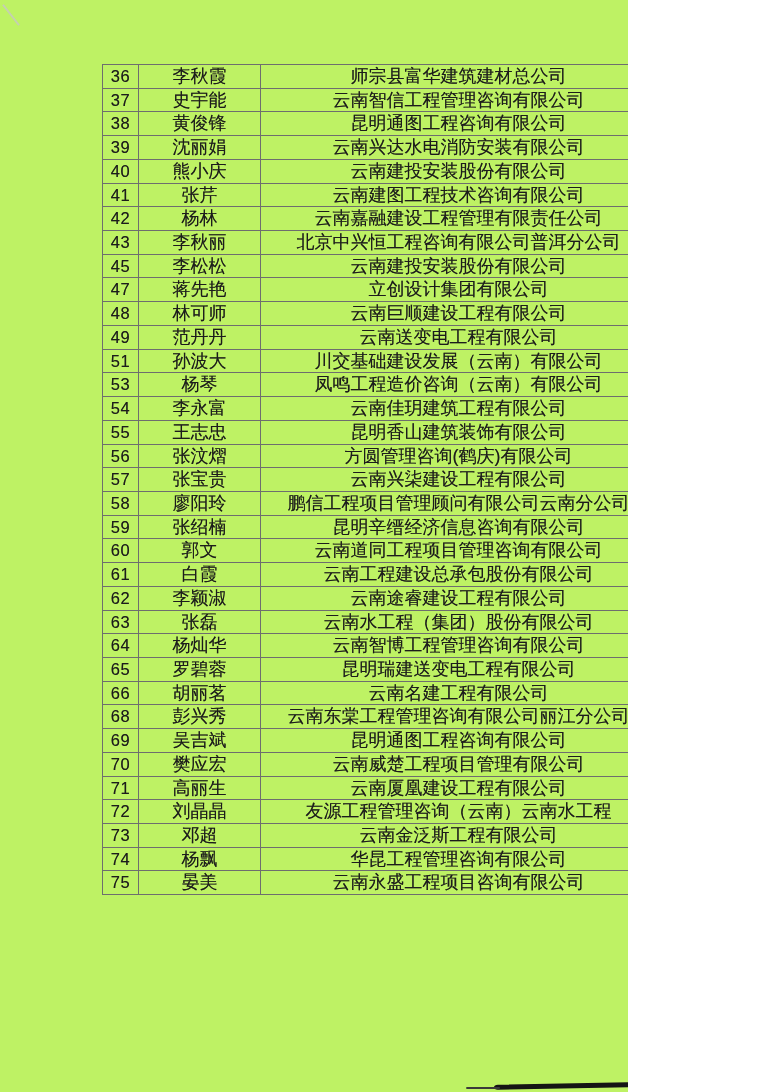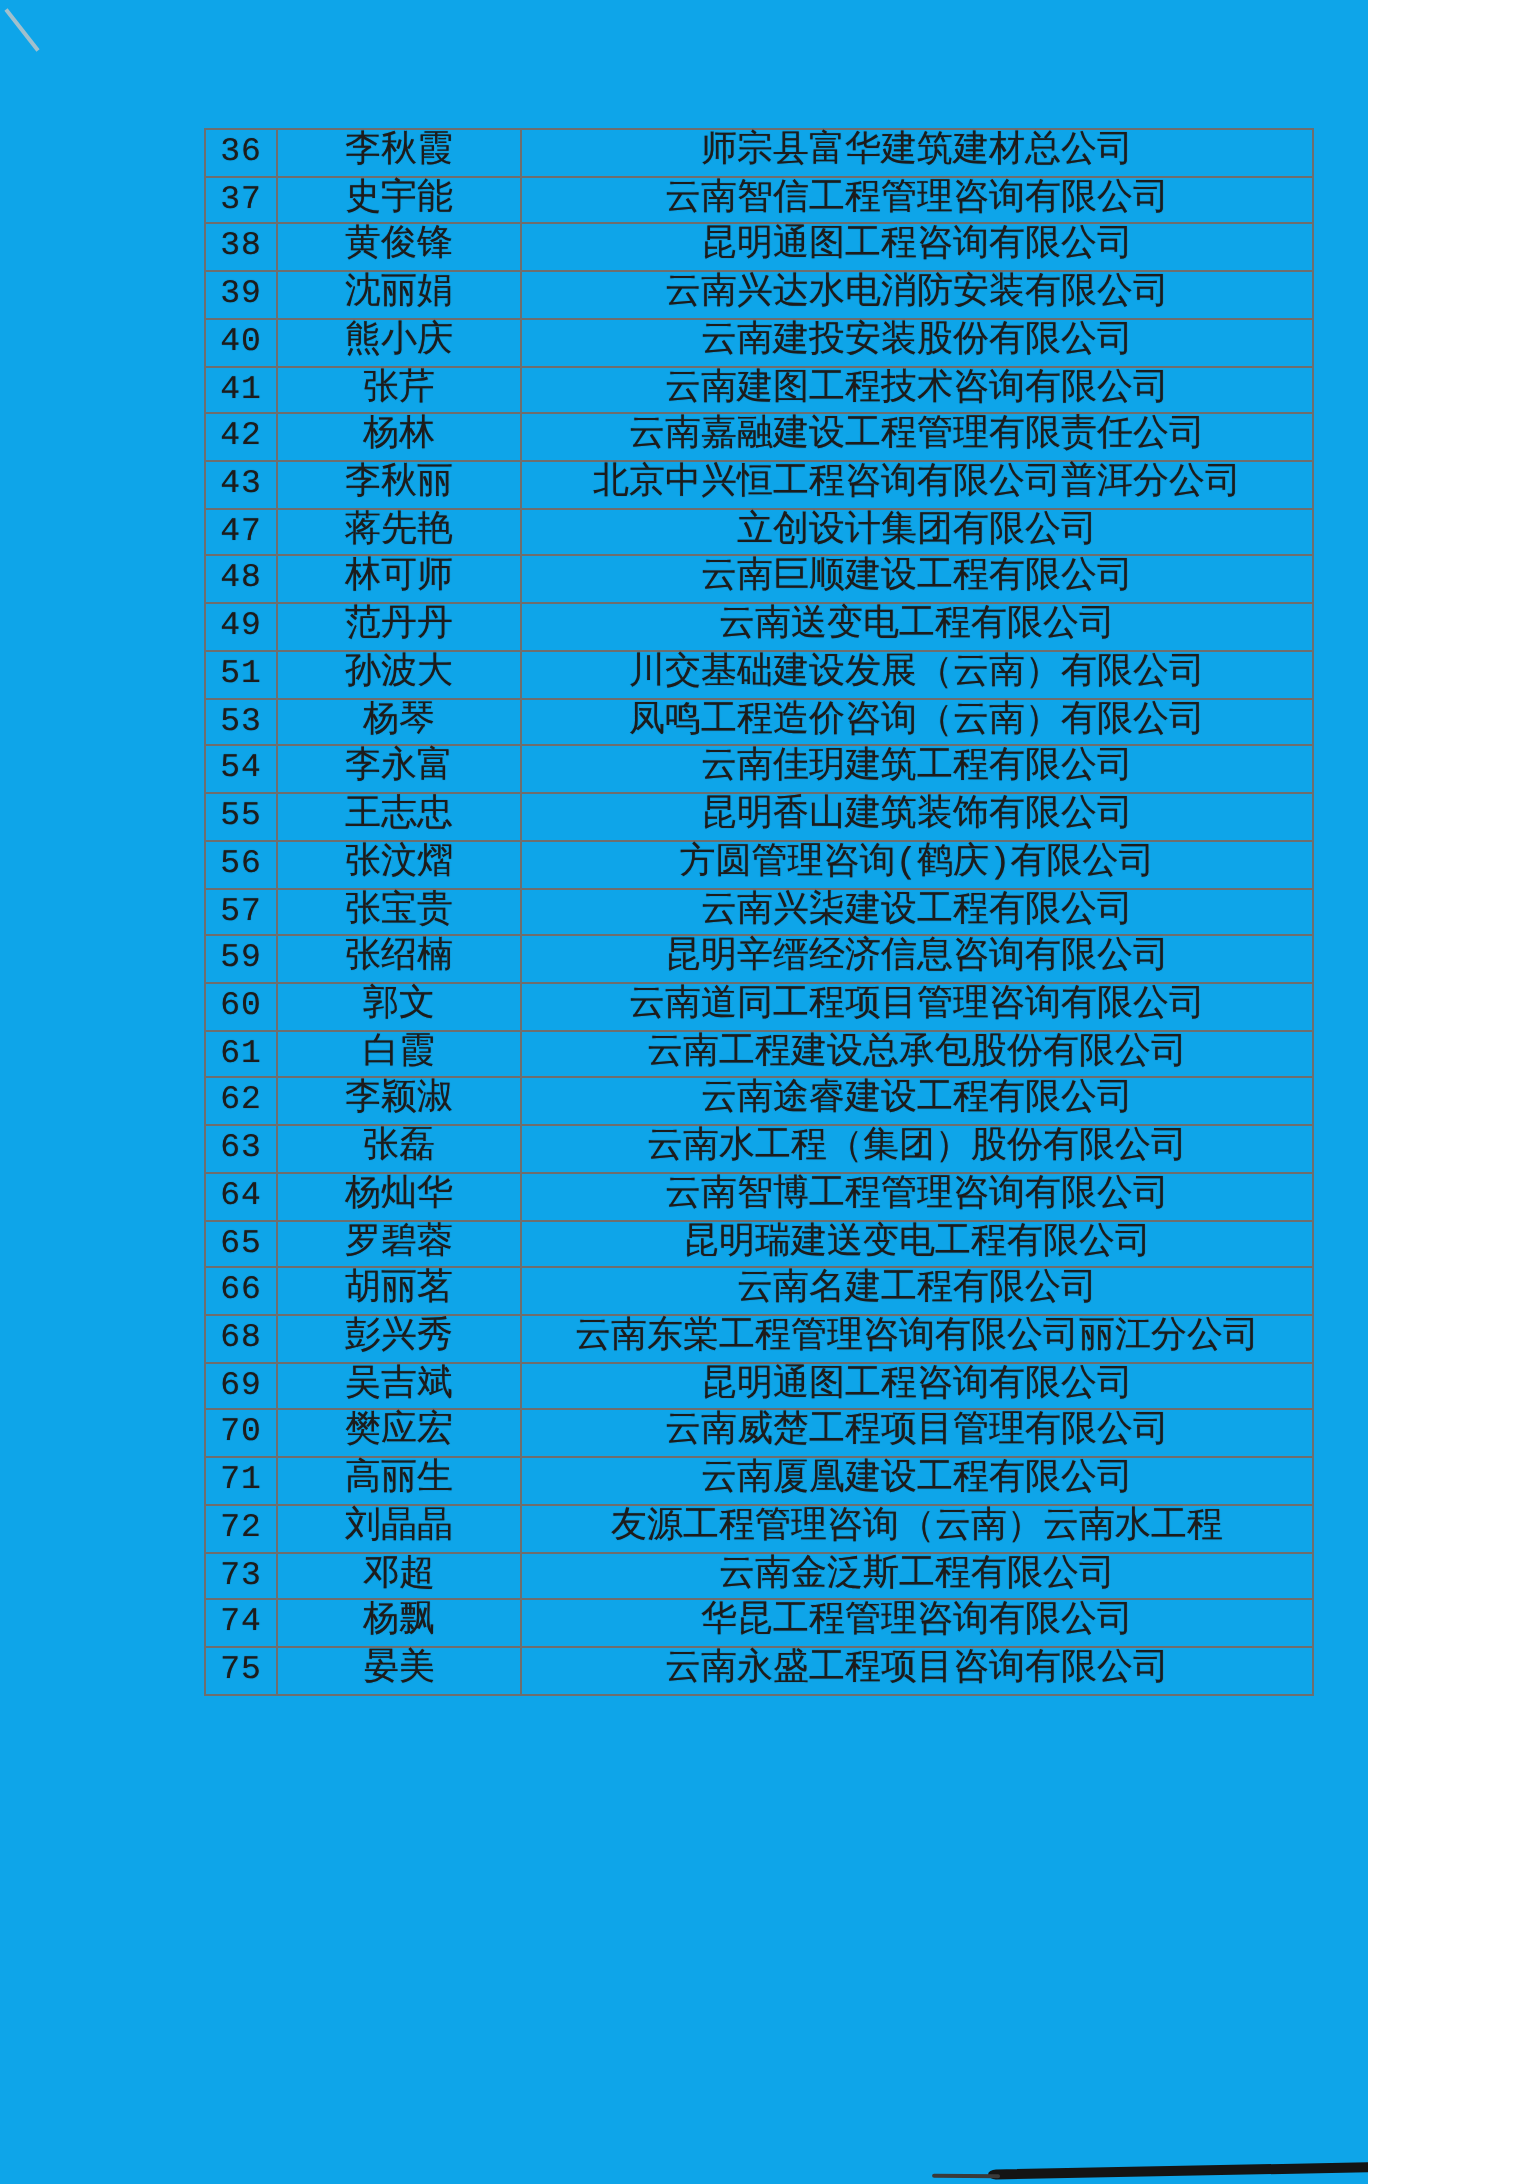--- a/index.html
+++ b/index.html
@@ -2,25 +2,25 @@
 <html><head>
 <meta charset="utf-8">
 <style>
   html, body {
     margin: 0;
     padding: 0;
     background: #ffffff;
   }
   .page {
     position: relative;
-    width: 684px;
+    width: 628px;
     height: 1092px;
-    background: #0ea5e9;
+    background: #bef264;
     overflow: hidden;
-    font-family: Liberation Mono, monospace;
+    font-family: Liberation Sans, sans-serif;
   }
   table.roster {
     position: absolute;
     left: 102px;
     top: 64px;
     width: 553px;
     border-collapse: collapse;
     table-layout: fixed;
   }
   table.roster td {
@@ -121,20 +121,25 @@
           <td class="col-no">42</td>
           <td class="col-name">杨林</td>
           <td class="col-company">云南嘉融建设工程管理有限责任公司</td>
         </tr>
         <tr>
           <td class="col-no">43</td>
           <td class="col-name">李秋丽</td>
           <td class="col-company">北京中兴恒工程咨询有限公司普洱分公司</td>
         </tr>
         <tr>
+          <td class="col-no">45</td>
+          <td class="col-name">李松松</td>
+          <td class="col-company">云南建投安装股份有限公司</td>
+        </tr>
+        <tr>
           <td class="col-no">47</td>
           <td class="col-name">蒋先艳</td>
           <td class="col-company">立创设计集团有限公司</td>
         </tr>
         <tr>
           <td class="col-no">48</td>
           <td class="col-name">林可师</td>
           <td class="col-company">云南巨顺建设工程有限公司</td>
         </tr>
         <tr>
@@ -164,20 +169,25 @@
         </tr>
         <tr>
           <td class="col-no">56</td>
           <td class="col-name">张汶熠</td>
           <td class="col-company">方圆管理咨询(鹤庆)有限公司</td>
         </tr>
         <tr>
           <td class="col-no">57</td>
           <td class="col-name">张宝贵</td>
           <td class="col-company">云南兴柒建设工程有限公司</td>
+        </tr>
+        <tr>
+          <td class="col-no">58</td>
+          <td class="col-name">廖阳玲</td>
+          <td class="col-company">鹏信工程项目管理顾问有限公司云南分公司</td>
         </tr>
         <tr>
           <td class="col-no">59</td>
           <td class="col-name">张绍楠</td>
           <td class="col-company">昆明辛缙经济信息咨询有限公司</td>
         </tr>
         <tr>
           <td class="col-no">60</td>
           <td class="col-name">郭文</td>
           <td class="col-company">云南道同工程项目管理咨询有限公司</td>

